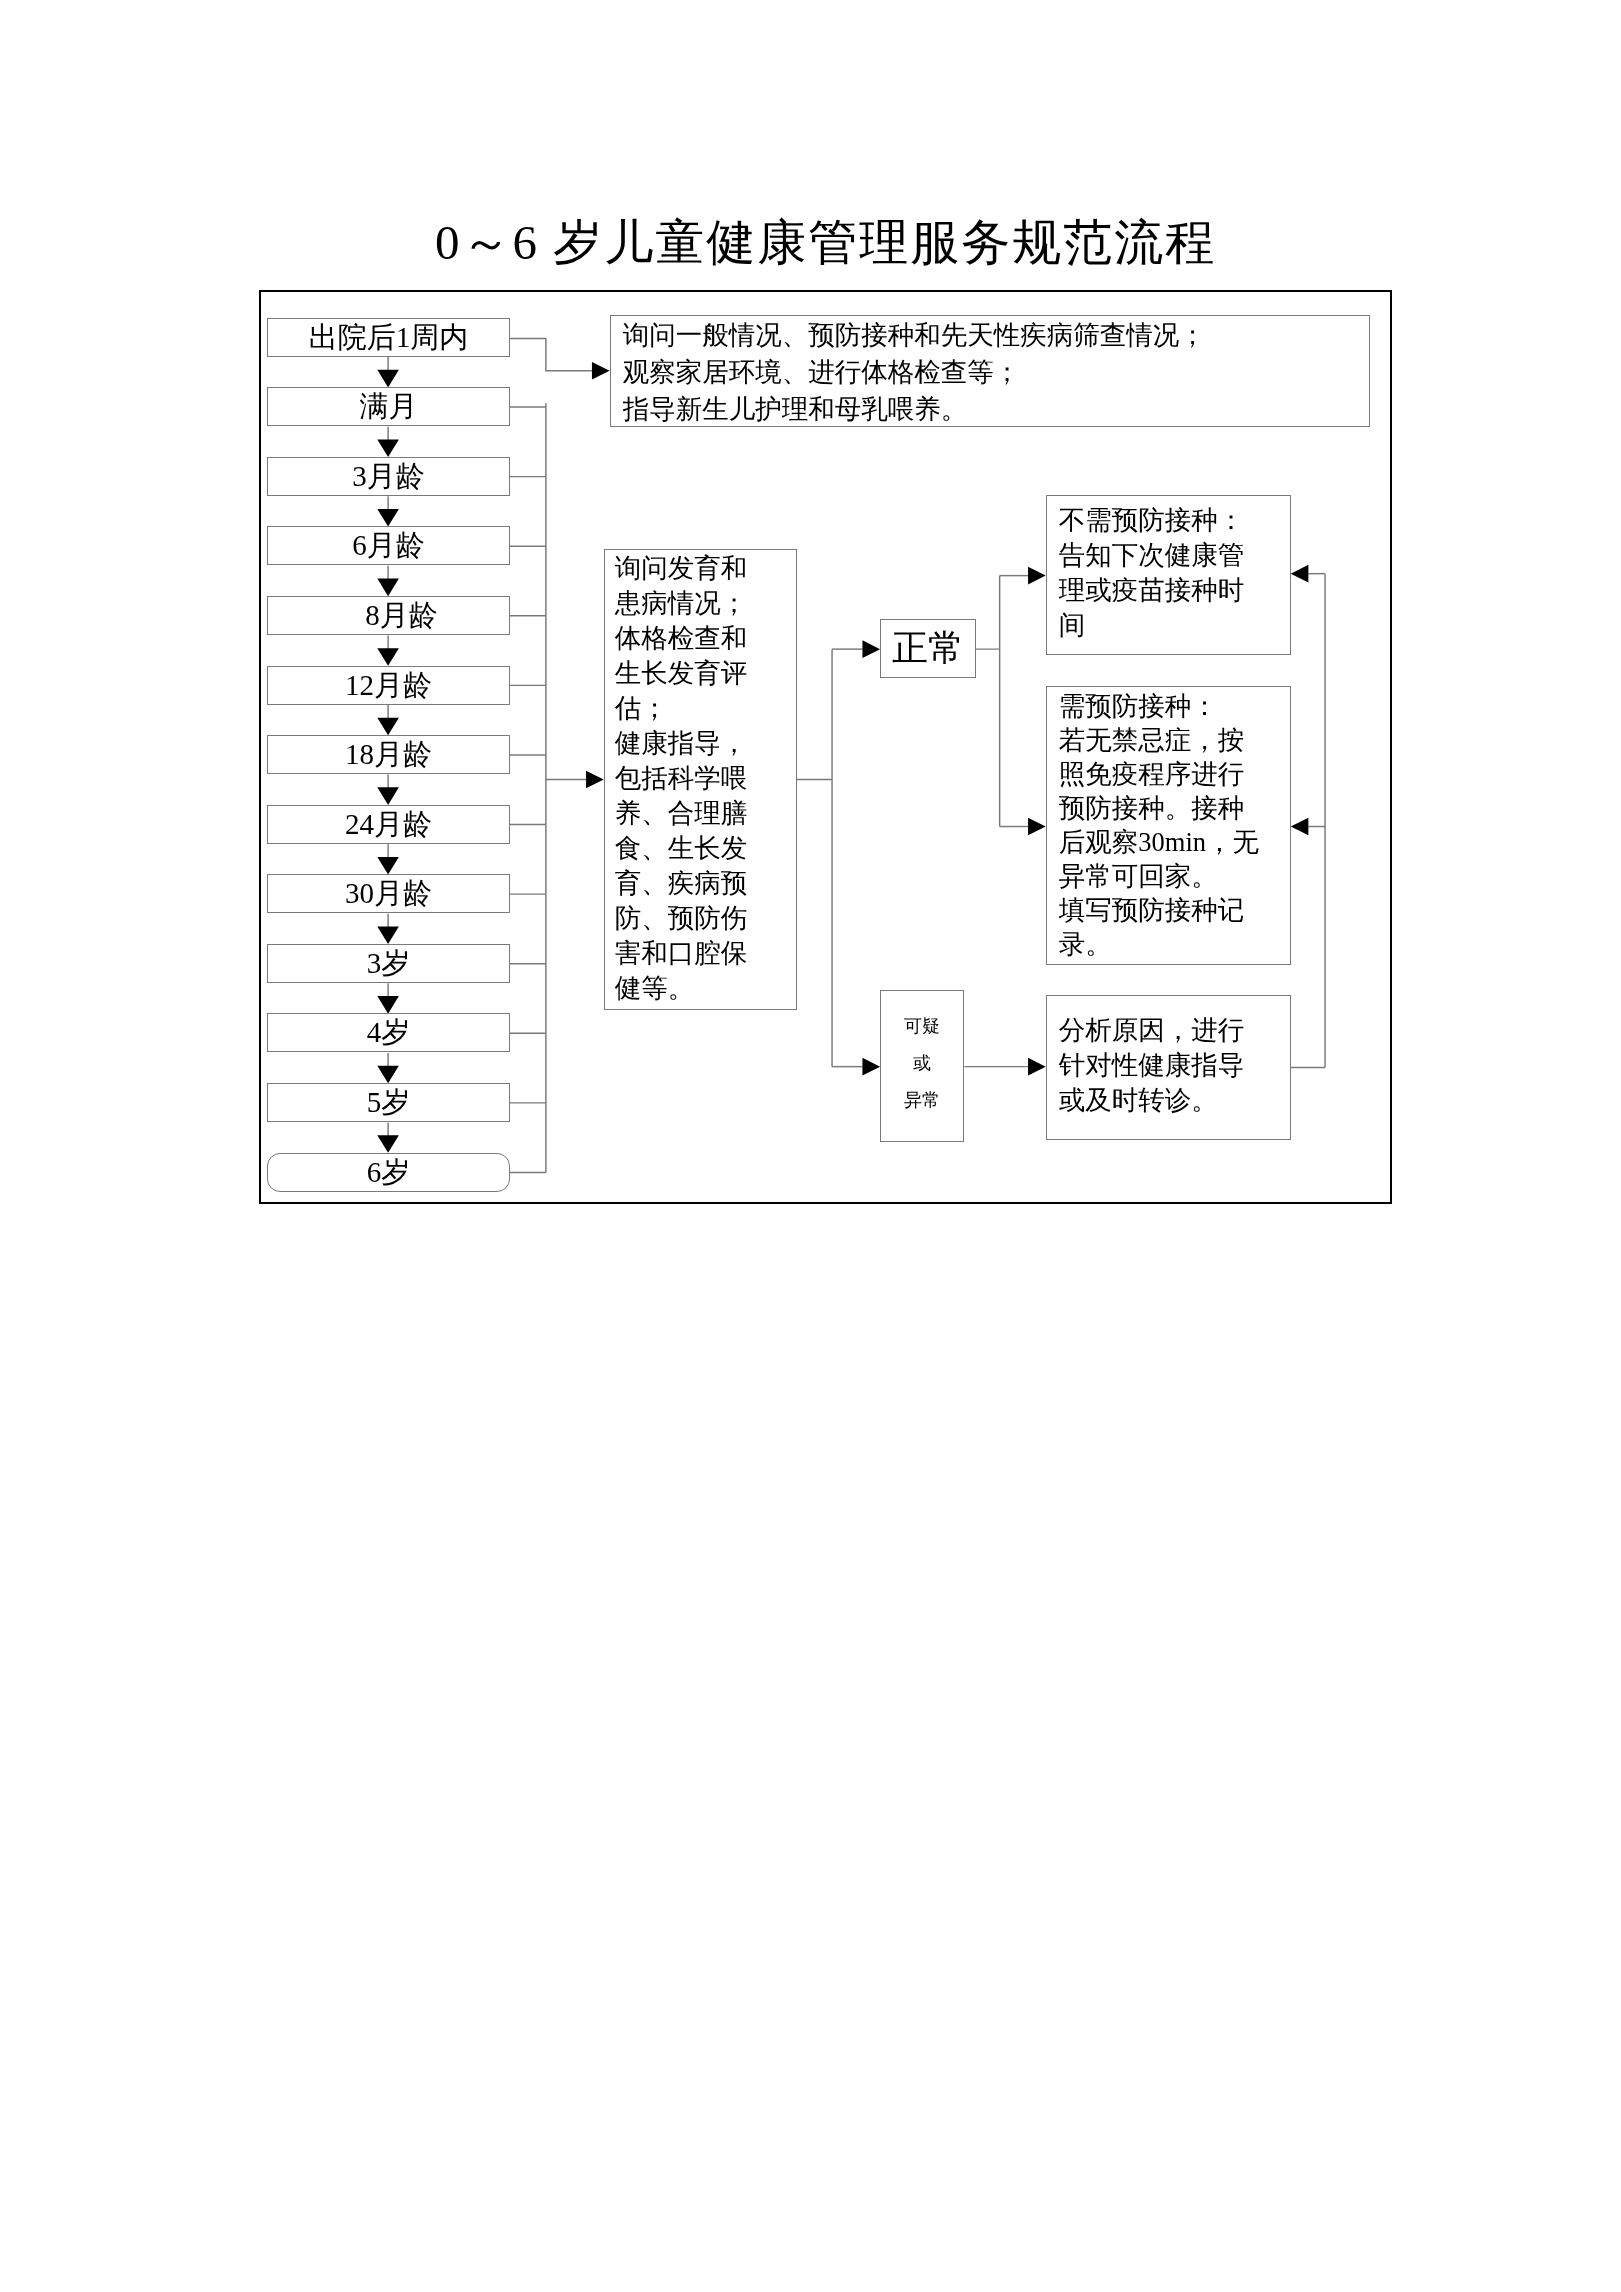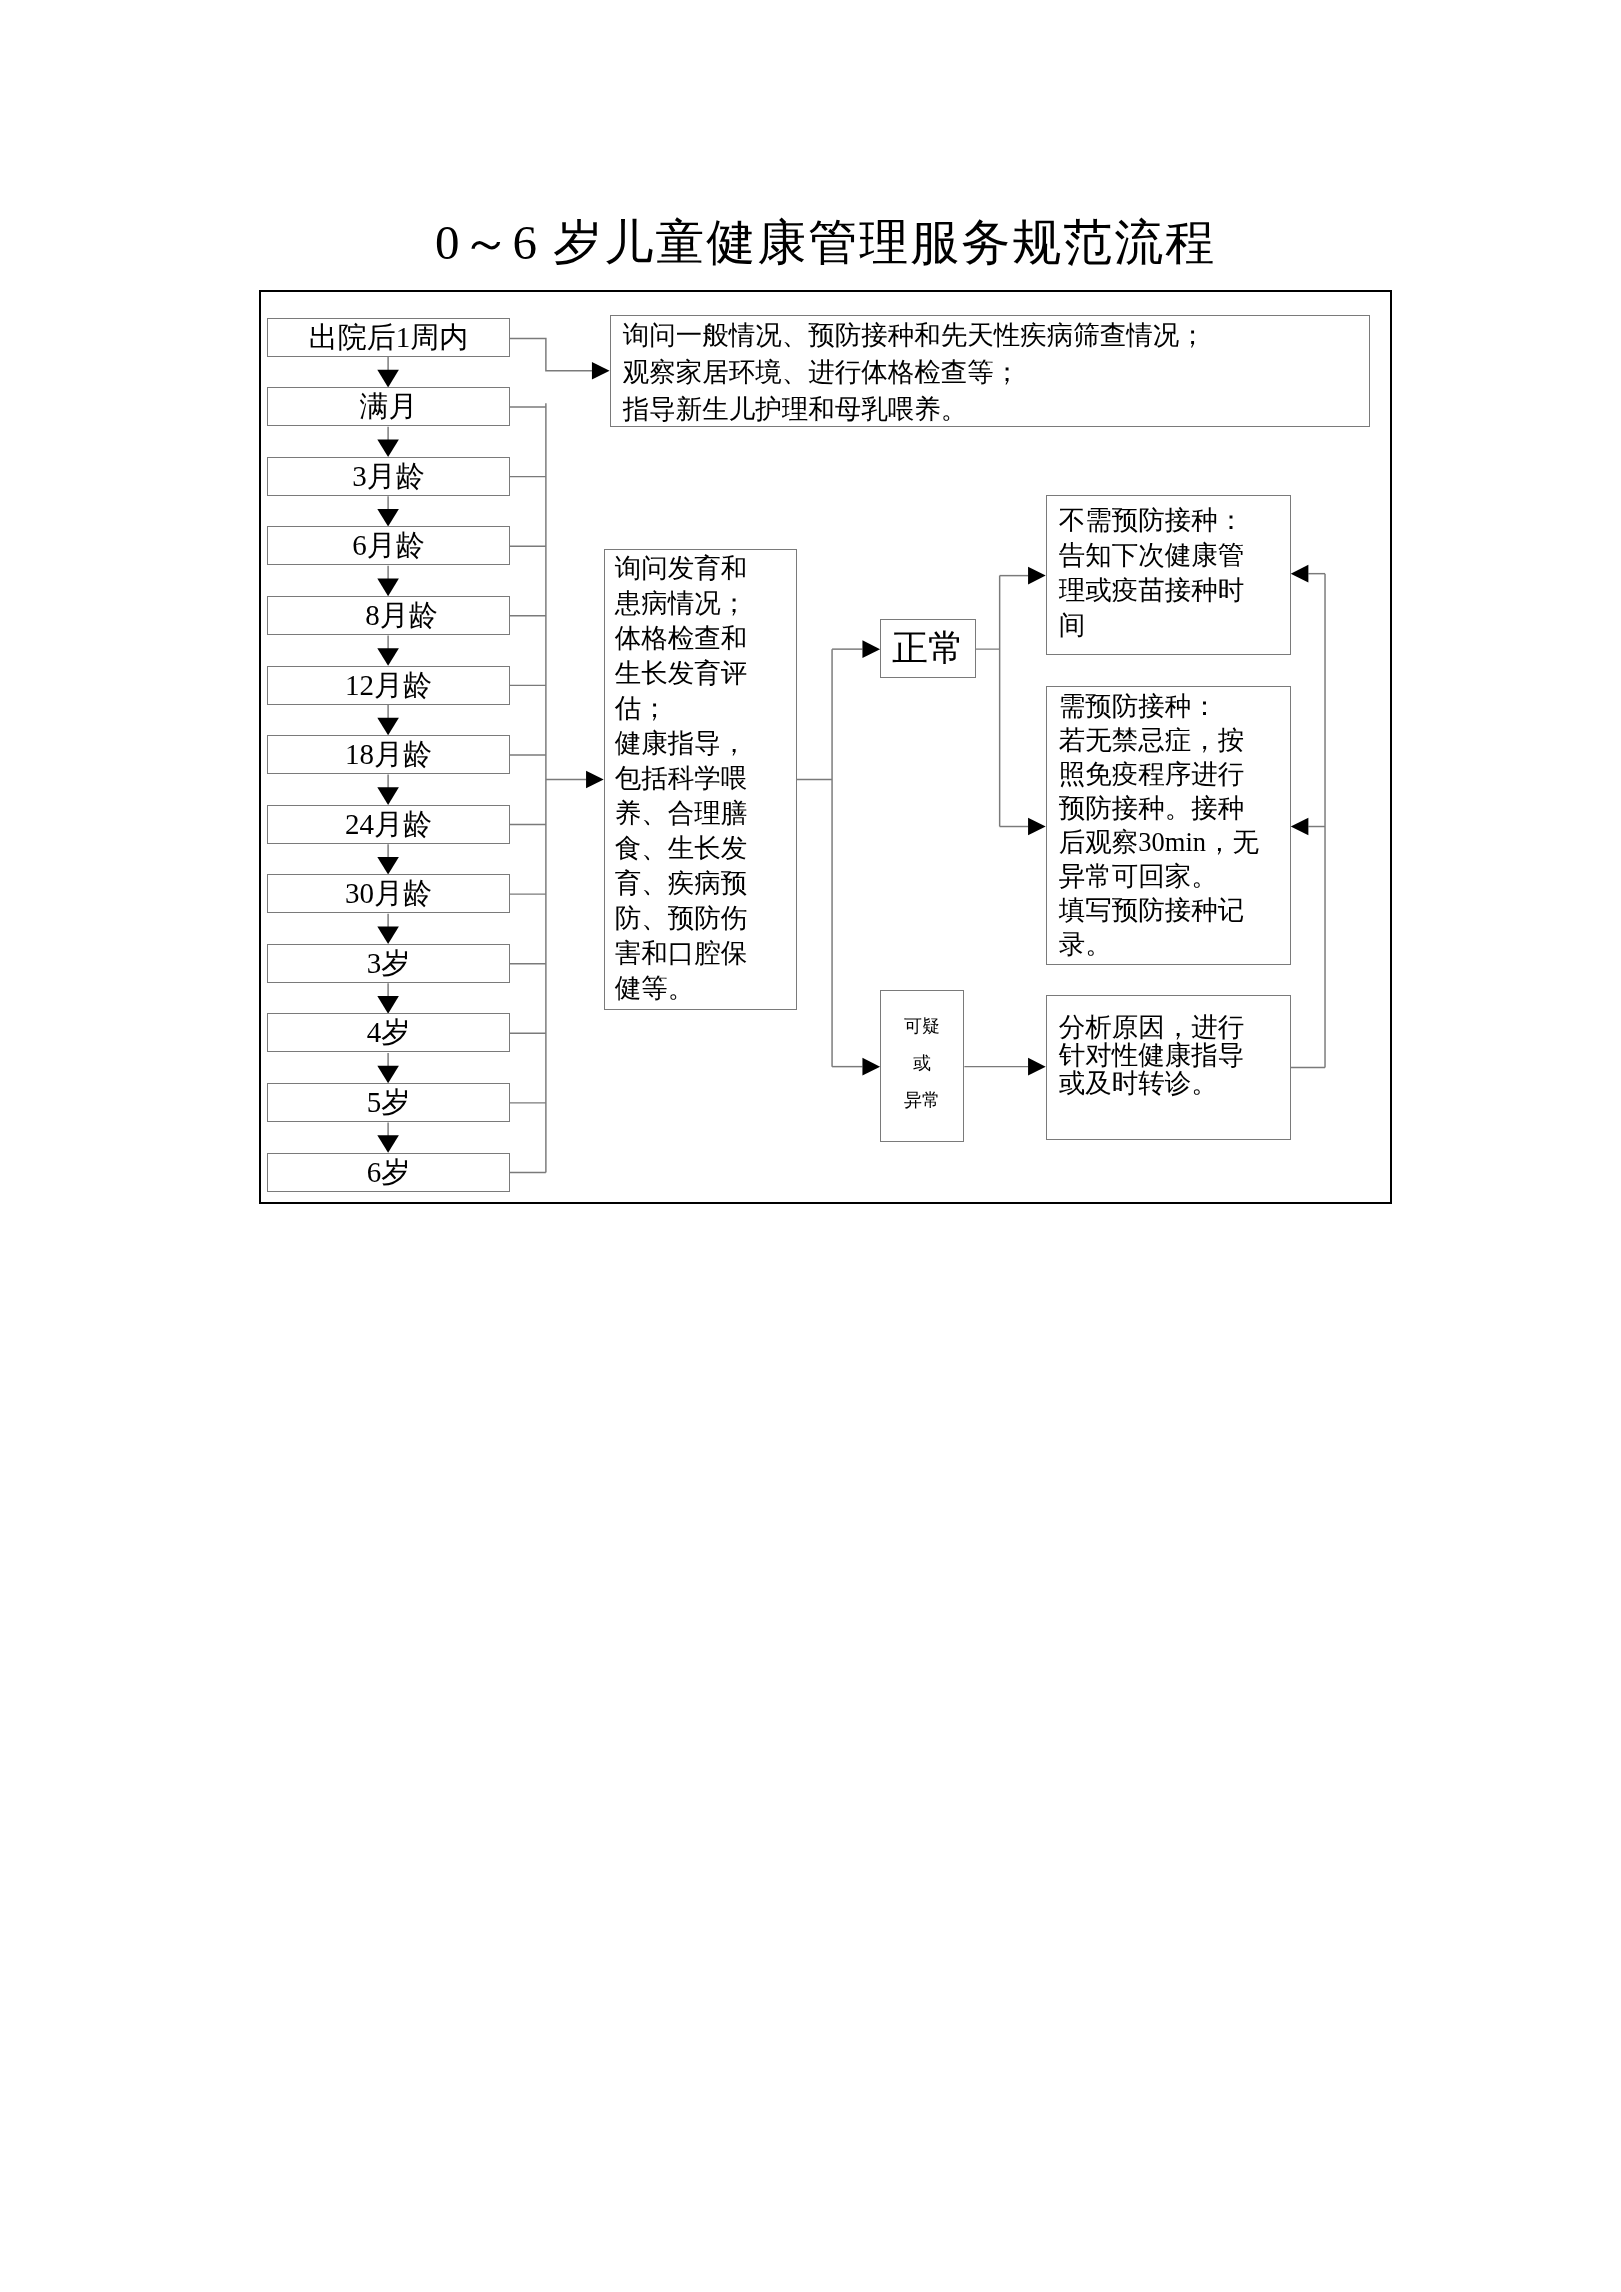--- a/index.html
+++ b/index.html
@@ -66,21 +66,21 @@
   #no-vaccination{
     left:1046px;top:495px;width:245px;height:160px;
     padding:6.9px 11.8px;line-height:35px;
   }
   #need-vaccination{
     left:1046px;top:686px;width:245px;height:279px;
     padding:2px 11.8px;line-height:34px;
   }
   #abnormal-action{
     left:1046px;top:995px;width:245px;height:145px;
-    padding:16.7px 11.8px;line-height:28px;
+    padding:16.7px 11.8px;line-height:35px;
   }
   .cline{stroke:#7a7a7a;stroke-width:1.5;fill:none;}
   .ahead{fill:#000;stroke:none;}
 </style>
 </head>
 <body>
 
 <div id="page">
 
   <div id="title">0～6 岁儿童健康管理服务规范流程</div>
@@ -166,21 +166,21 @@
       <div class="box milestone" style="top: 457px;">3月龄</div>
       <div class="box milestone" style="top: 526px;">6月龄</div>
       <div class="box milestone" style="top: 596px; padding-left: 26px;">8月龄</div>
       <div class="box milestone" style="top: 666px;">12月龄</div>
       <div class="box milestone" style="top: 735px;">18月龄</div>
       <div class="box milestone" style="top: 805px;">24月龄</div>
       <div class="box milestone" style="top: 874px;">30月龄</div>
       <div class="box milestone" style="top: 944px;">3岁</div>
       <div class="box milestone" style="top: 1013px;">4岁</div>
       <div class="box milestone" style="top: 1083px;">5岁</div>
-      <div class="box milestone" style="top: 1153px;">6岁</div>
+      <div class="box milestone" style="top: 1153px; border-radius: 13px;">6岁</div>
     </div>
 
   <div class="box" id="routine-visit-note">询问发育和
 患病情况；
 体格检查和
 生长发育评
 估；
 健康指导，
 包括科学喂
 养、合理膳

